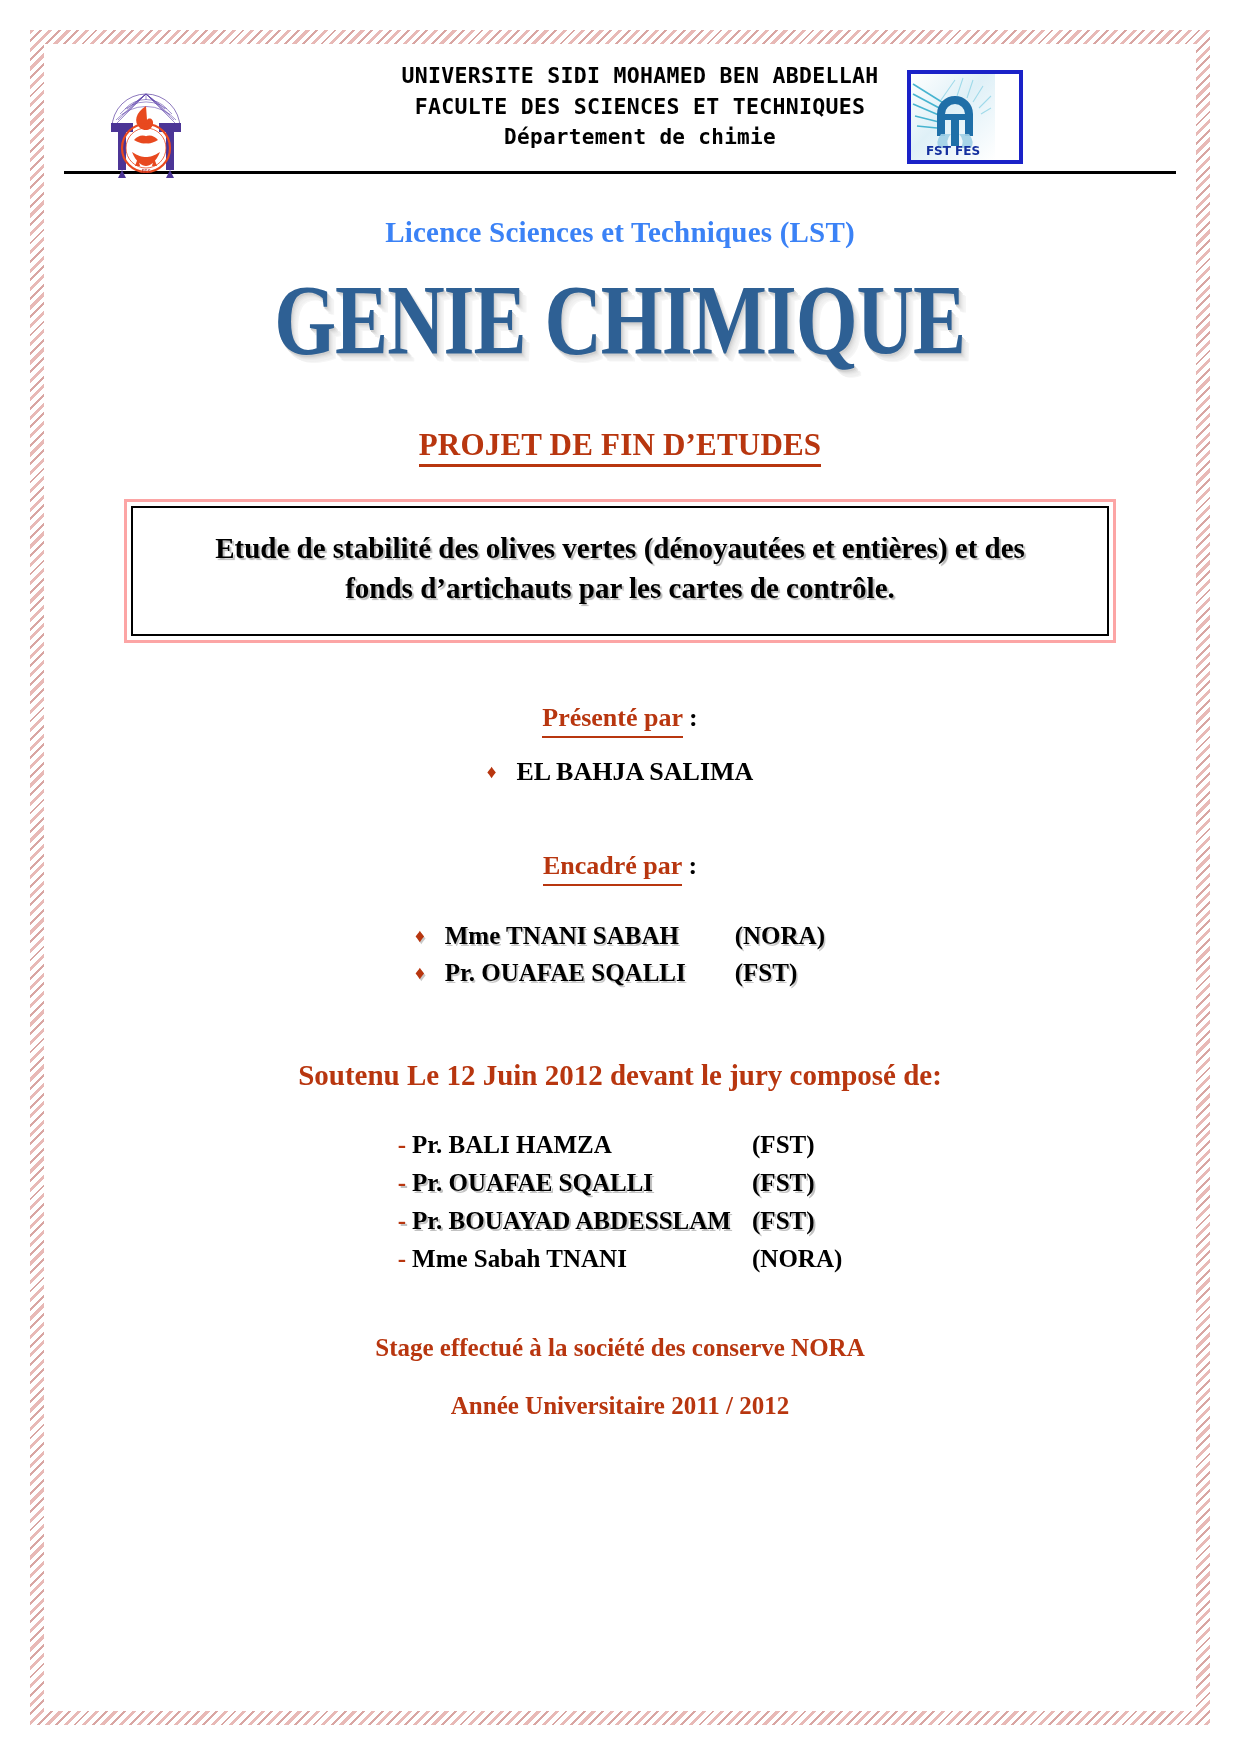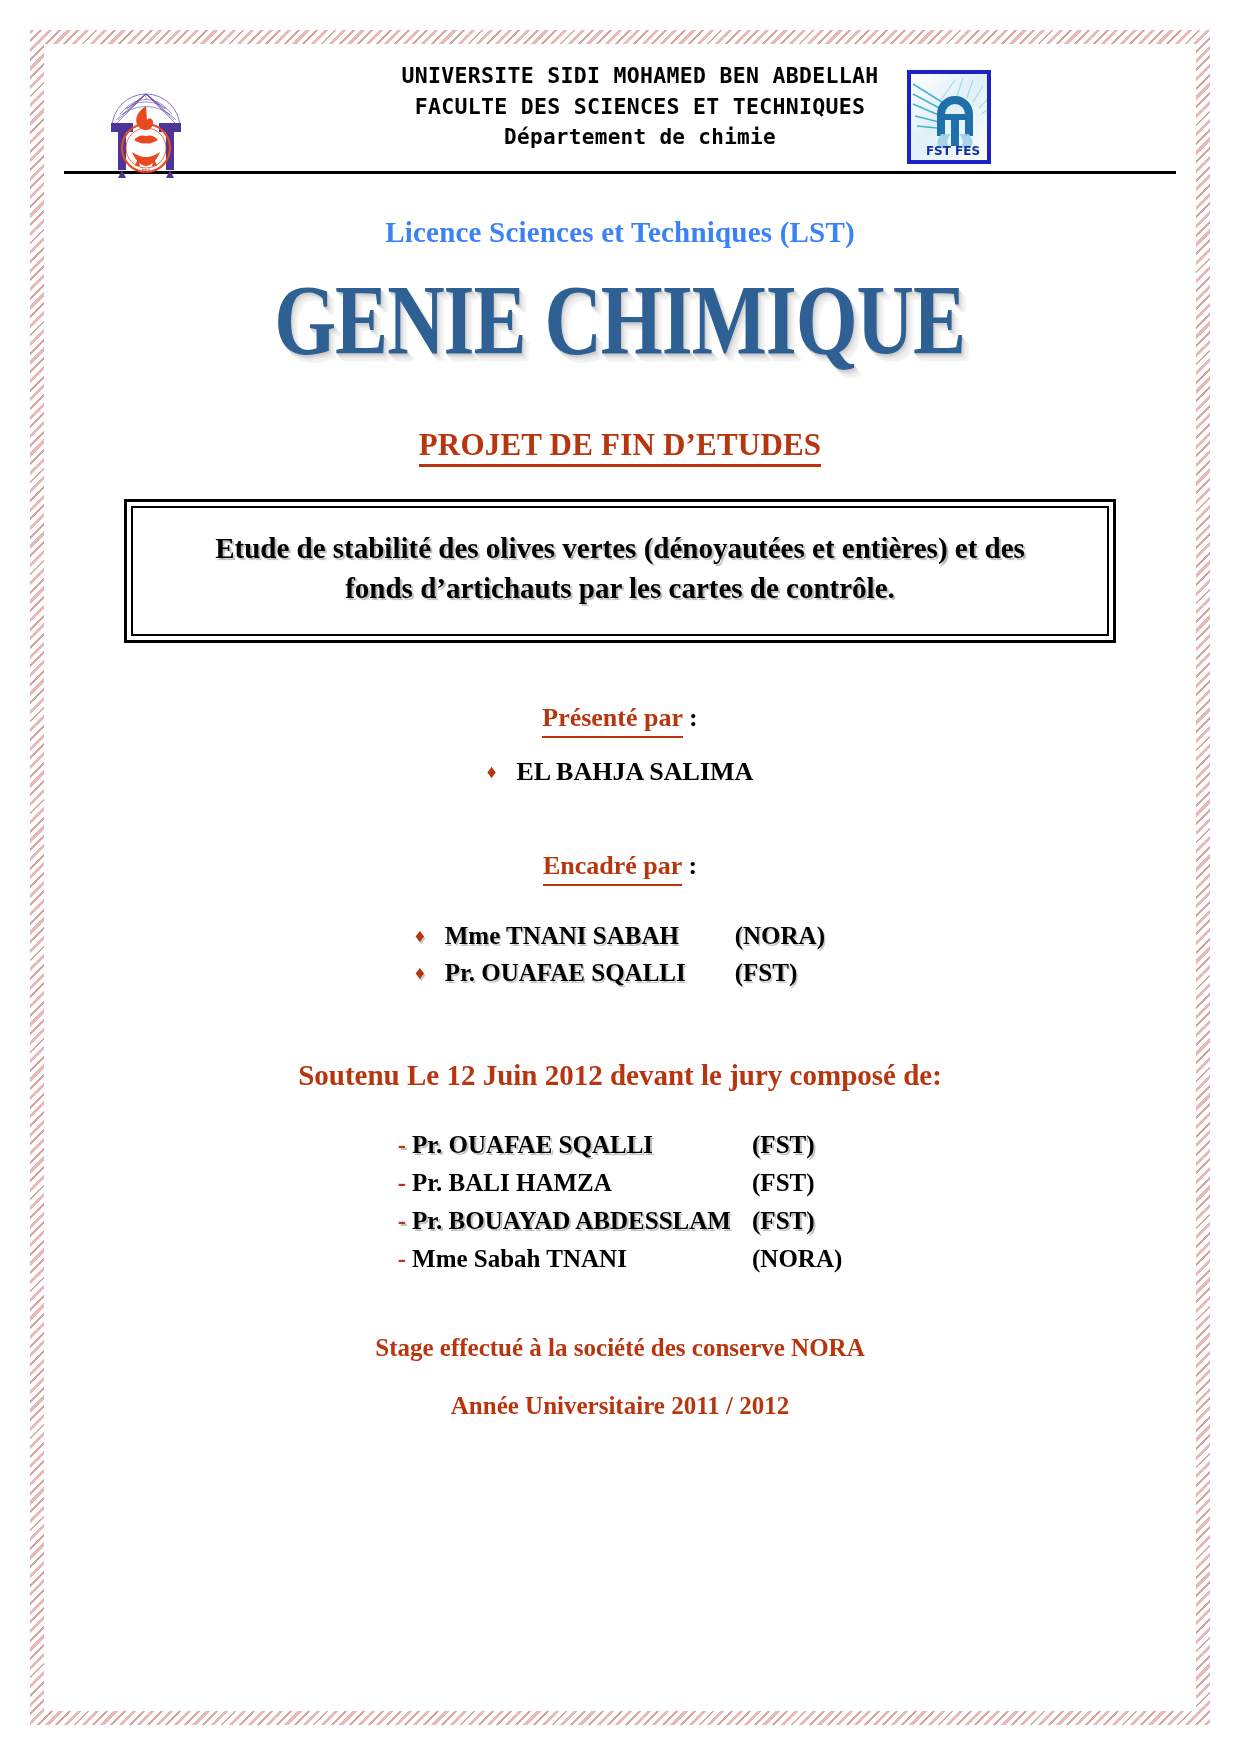--- a/index.html
+++ b/index.html
@@ -49,21 +49,21 @@
     padding-top:16px;
   }
   .univ-logo{
     position:absolute;
     left:50px;top:16px;
     width:104px;height:118px;
   }
   .fst-logo{
     position:absolute;
     left:863px;top:26px;
-    width:84px;height:94px;
+    width:116px;height:94px;
     border:4px solid #1a22c8;
     box-sizing:border-box;
     background:#ffffff;
     overflow:hidden;
   }
   .header-text{
     text-align:center;
     padding-left:60px;
     padding-right:20px;
     font-family:"DejaVu Sans Mono","Liberation Mono",monospace;
@@ -126,21 +126,21 @@
     font-weight:bold;
     color:#b8360f;
     border-bottom:3px solid #b8360f;
     padding-bottom:2px;
     letter-spacing:0.2px;
   }
 
   
   .title-box-outer{
     margin:36px 80px 0 80px;
-    border:3px solid #000000;
+    border:3px solid #fca5a5;
     padding:4px;
     background:#ffffff;
   }
   .title-box-inner{
     border:2px solid #000000;
     padding:20px 22px 26px 22px;
   }
   .title-text{
     text-align:center;
     font-size:29px;
@@ -370,25 +370,25 @@
           <span class="dia">♦</span><span class="nm">Pr. OUAFAE SQALLI</span><span>(FST)</span>
         </div>
       </div>
     </div>
   </div>
 
   <div class="soutenu">Soutenu Le   12 Juin 2012  devant le jury composé de:</div>
 
   <div class="jury-list">
     <div class="jury-inner">
+      <div class="jury-row">
+        <span class="dash">-</span><span class="nm">Pr.  BALI HAMZA</span><span>(FST)</span>
+      </div>
       <div class="jury-row sh">
         <span class="dash">-</span><span class="nm">Pr. OUAFAE SQALLI</span><span>(FST)</span>
-      </div>
-      <div class="jury-row">
-        <span class="dash">-</span><span class="nm">Pr.  BALI HAMZA</span><span>(FST)</span>
       </div>
       <div class="jury-row sh">
         <span class="dash">-</span><span class="nm">Pr. BOUAYAD ABDESSLAM</span><span>(FST)</span>
       </div>
       <div class="jury-row">
         <span class="dash">-</span><span class="nm">Mme  Sabah TNANI</span><span>(NORA)</span>
       </div>
     </div>
   </div>
 

